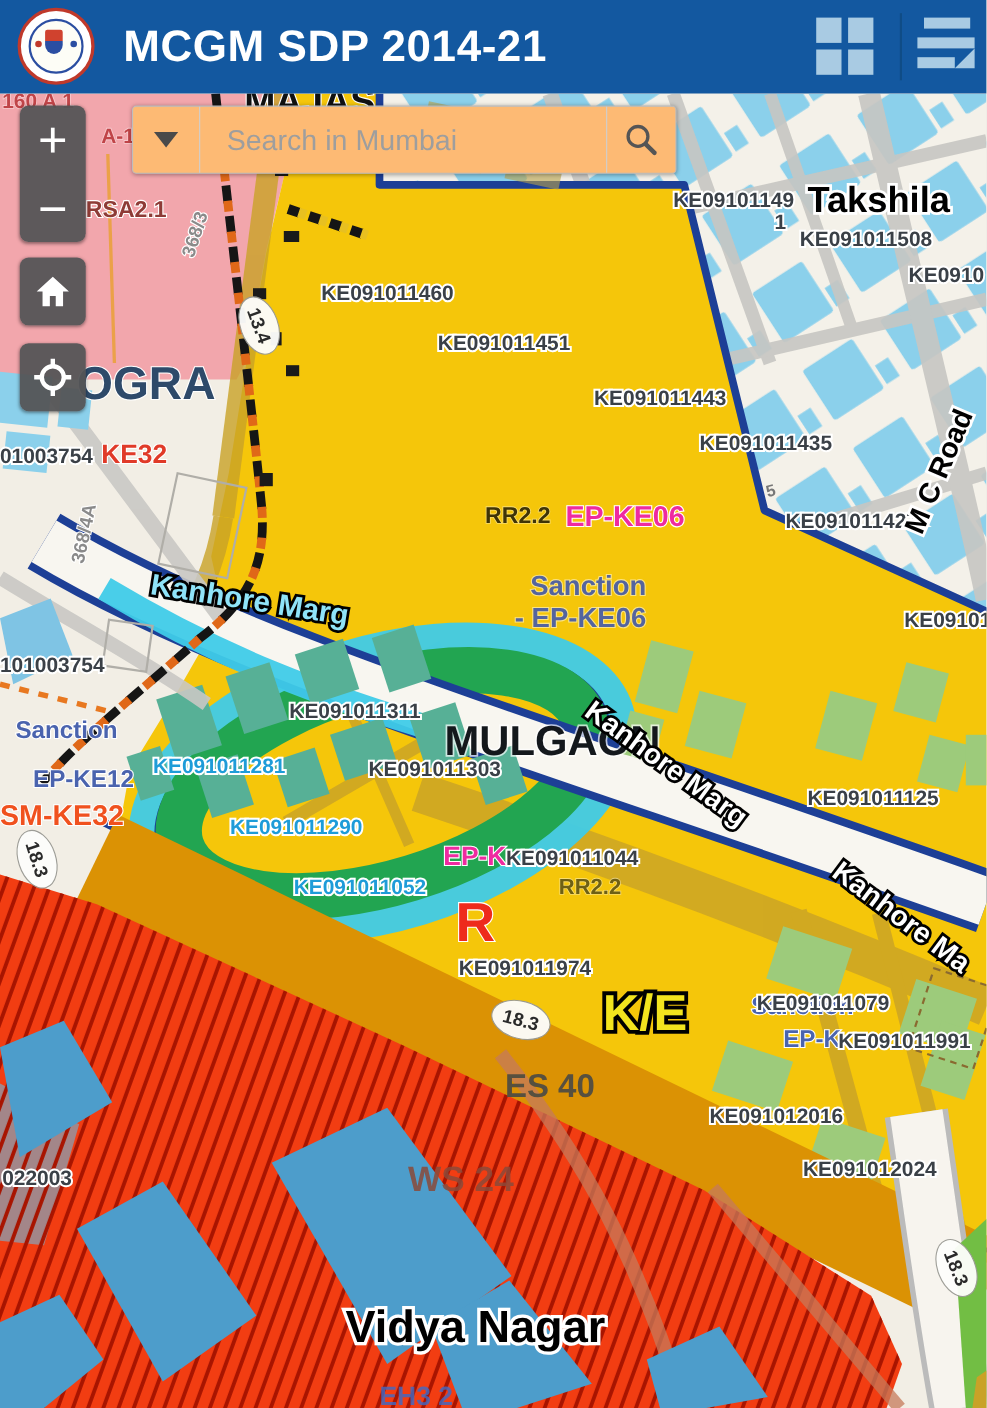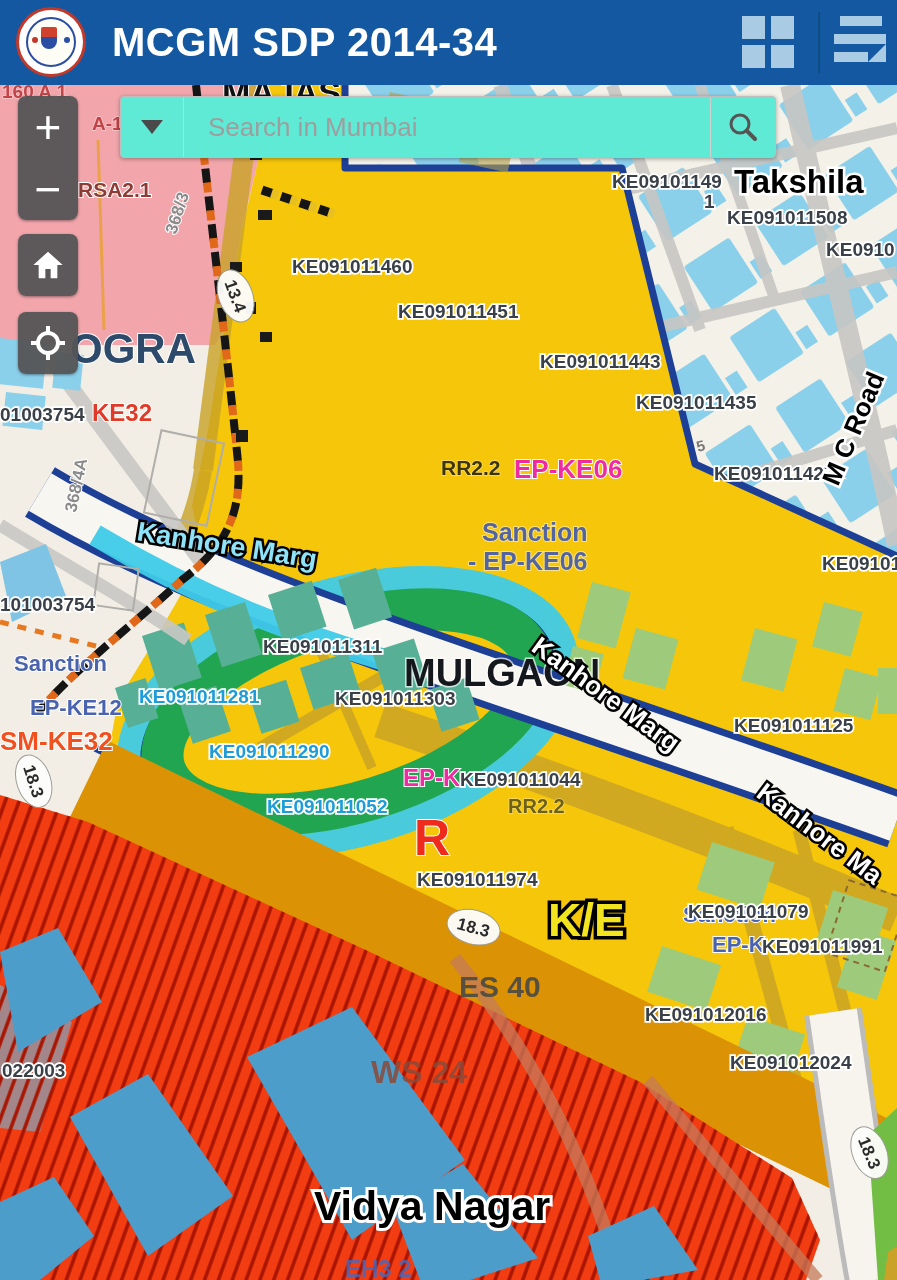--- a/index.html
+++ b/index.html
@@ -20,21 +20,21 @@
   .icon-grid span{background:#A9CBE3;display:block;}
   .hdr-divider{position:absolute;left:818px;top:12px;width:2px;height:61px;background:#0F4C86;}
   .icon-menu{position:absolute;left:832px;top:15px;width:56px;height:54px;cursor:pointer;}
   .icon-menu .b1{position:absolute;right:6px;top:1px;width:42px;height:10px;background:#A9CBE3;}
   .icon-menu .b2{position:absolute;right:2px;top:19px;width:52px;height:10px;background:#A9CBE3;}
   .icon-menu .b3{position:absolute;left:2px;top:37px;width:34px;height:10px;background:#A9CBE3;}
   .icon-menu .b4{position:absolute;right:2px;top:29px;width:0;height:0;
                  border-left:18px solid transparent;border-bottom:18px solid #A9CBE3;}
 
   
-  .searchbar{position:absolute;left:120px;top:96px;width:656px;height:62px;background:#5eead4;
+  .searchbar{position:absolute;left:120px;top:96px;width:495px;height:62px;background:#fdba74;
              border:1px solid #BDBDBD;border-radius:4px;box-shadow:0 1px 4px rgba(0,0,0,.35);
              display:flex;align-items:stretch;z-index:15;box-sizing:border-box;}
   .search-caret-seg{width:62px;display:flex;align-items:center;justify-content:center;
                     border-right:1px solid #CFCFCF;cursor:pointer;}
   .caret{width:0;height:0;border-left:11px solid transparent;border-right:11px solid transparent;
          border-top:14px solid #4A4A4A;}
   .search-input{flex:1;border:none;outline:none;font-size:26px;color:#444;padding:0 10px 0 24px;
                 font-family:"Liberation Sans",sans-serif;background:transparent;}
   .search-input::placeholder{color:#9E9E9E;}
   .search-btn-seg{width:64px;display:flex;align-items:center;justify-content:center;
@@ -325,21 +325,21 @@
   </svg>
 
   <div class="header">
     <div class="logo">
       <div class="logo-inner">
         <div class="logo-crest"></div>
         <div class="logo-dot" style="left:4px;top:18px;"></div>
         <div class="logo-dot" style="right:4px;top:18px;background:#2B4EA2;"></div>
       </div>
     </div>
-    <div class="hdr-title">MCGM SDP 2014-34</div>
+    <div class="hdr-title">MCGM SDP 2014-21</div>
     <div class="icon-grid">
       <span></span>
         <span></span>
         <span></span>
         <span></span>
     </div>
     <div class="hdr-divider"></div>
     <div class="icon-menu">
       <span class="b1"></span>
         <span class="b2"></span>

